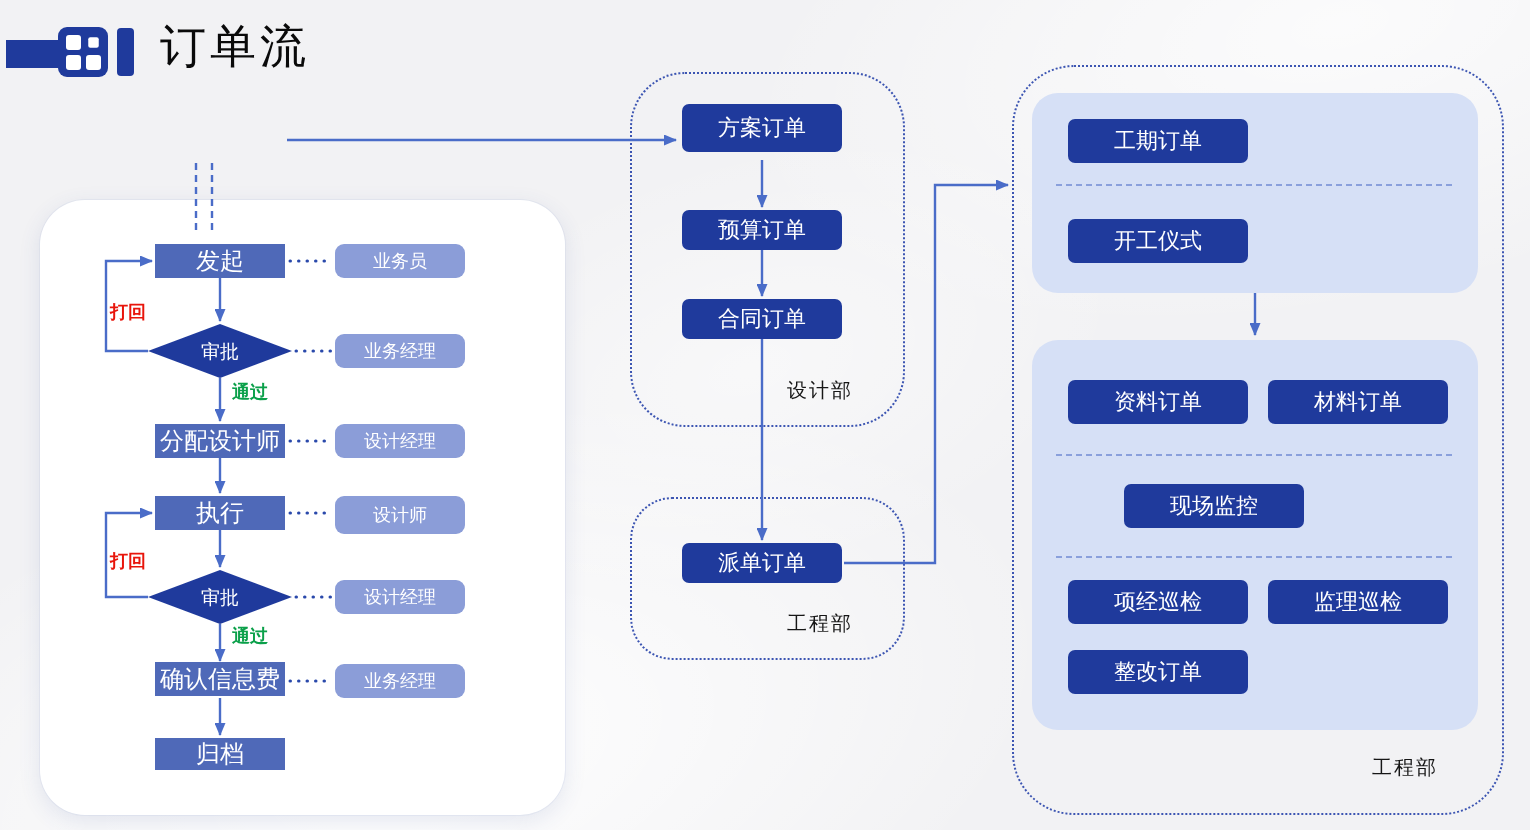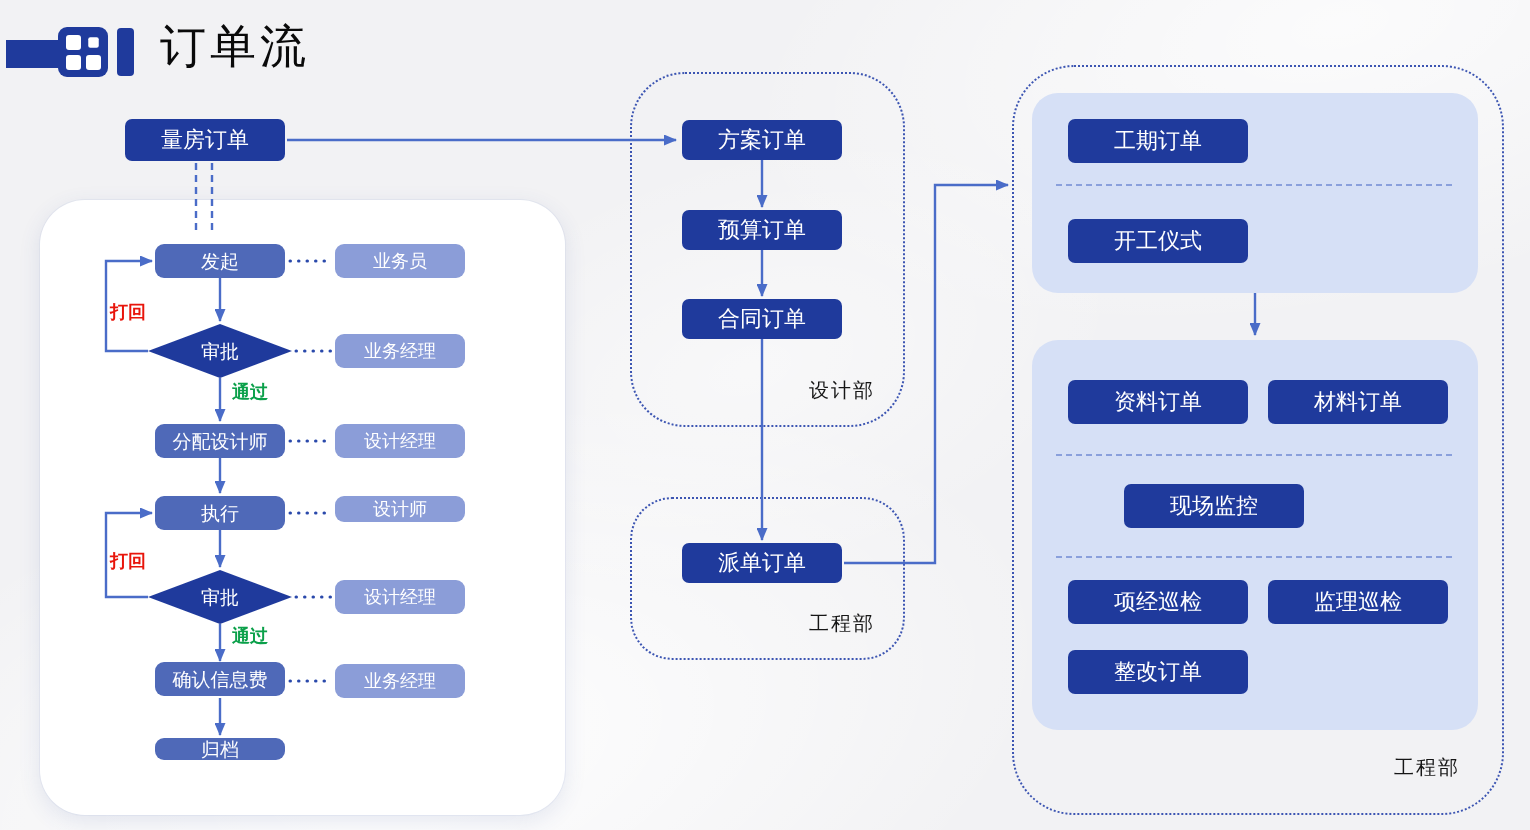--- a/index.html
+++ b/index.html
@@ -6,33 +6,33 @@
   html,body{width:1530px;height:830px;overflow:hidden}
   body{font-family:"Liberation Sans","DejaVu Sans",sans-serif;background:#f2f2f4;position:relative}
   .stage{position:absolute;inset:0;width:1530px;height:830px;overflow:hidden}
   .wave{position:absolute;background:radial-gradient(ellipse at center,rgba(255,255,255,.95) 0%,rgba(255,255,255,0) 62%);pointer-events:none}
   .w1{left:-340px;top:380px;width:1500px;height:760px;transform:rotate(-14deg)}
   .w2{left:640px;top:-300px;width:1400px;height:650px;transform:rotate(-12deg);opacity:.75}
   .w3{left:300px;top:120px;width:900px;height:500px;transform:rotate(-18deg);opacity:.5}
 
   .node{position:absolute;display:flex;align-items:center;justify-content:center;color:#fff;line-height:1;white-space:nowrap}
   .dark{background:var(--c-primary,#1f3a9c);border-radius:7px;font-size:22px}
-  .step{background:var(--c-step,#4f69b8);border-radius:9px;font-size:19px}
+  .step{background:var(--c-step,#4f69b8);border-radius:0;font-size:24px}
   .role{background:var(--c-role,#8b9dd8);border-radius:9px;font-size:18px}
   .diamond{background:var(--c-primary,#1f3a9c);clip-path:polygon(50% 0,100% 50%,50% 100%,0 50%);font-size:19px;border-radius:0}
 
   .card{position:absolute;background:#fff;border-radius:45px;box-shadow:0 6px 22px rgba(60,80,160,.12),0 0 0 1px rgba(120,140,200,.08)}
   .dotted-box{position:absolute;border:2.5px dotted #3c55b2;border-radius:55px}
   .panel{position:absolute;background:var(--c-panel,#d6e0f6);border-radius:26px}
   .divider{position:absolute;border-top:2px dashed #8aa0dc;height:0}
 
   .flow-label{position:absolute;font-size:18px;font-weight:700;z-index:6}
   .reject{color:var(--c-reject,#e8150b)}
   .pass{color:var(--c-pass,#0ba04a)}
-  .dept-label{position:absolute;font-size:20px;color:#161616;width:110px;text-align:right;letter-spacing:2px}
+  .dept-label{position:absolute;font-size:20px;color:#161616;width:110px;text-align:center;letter-spacing:2px}
 
   h1.title{position:absolute;left:160px;top:16px;font-size:46px;font-weight:400;color:#0a0a0a;
            font-family:"Liberation Serif","DejaVu Serif",serif;letter-spacing:4px}
   .bar-h{position:absolute;left:6px;top:40px;width:54px;height:28px;background:var(--c-primary,#1f3a9c)}
   .icon-grid{position:absolute;left:58px;top:27px;width:50px;height:50px;background:var(--c-primary,#1f3a9c);
              border-radius:9px;display:grid;grid-template-columns:15px 15px;grid-template-rows:15px 15px;
              gap:5px;align-content:center;justify-content:center}
   .icon-grid i{background:#fff;border-radius:3px;display:block}
   .icon-grid i:nth-child(2){transform:scale(.7)}
   .bar-v{position:absolute;left:117px;top:28px;width:17px;height:48px;background:var(--c-primary,#1f3a9c);border-radius:4px}
@@ -51,51 +51,50 @@
   <span class="bar-h"></span>
   <span class="icon-grid">
       <i></i>
       <i></i>
       <i></i>
       <i></i>
     </span>
   <span class="bar-v"></span>
   <h1 class="title">订单流</h1>
 
-  <div class="node dark" style="left:125px;top:119px;width:160px;height:42px">量房订单</div>
 
   <div class="card" style="left:40px;top:200px;width:525px;height:615px"></div>
 
   <div class="node step" style="left:155px;top:244px;width:130px;height:34px">发起</div>
   <div class="node role" style="left:335px;top:244px;width:130px;height:34px">业务员</div>
 
   <div class="node diamond" style="left:148px;top:324px;width:144px;height:54px">审批</div>
   <div class="node role" style="left:335px;top:334px;width:130px;height:34px">业务经理</div>
 
   <div class="node step" style="left:155px;top:424px;width:130px;height:34px">分配设计师</div>
   <div class="node role" style="left:335px;top:424px;width:130px;height:34px">设计经理</div>
 
   <div class="node step" style="left:155px;top:496px;width:130px;height:34px">执行</div>
-  <div class="node role" style="left:335px;top:496px;width:130px;height:26px">设计师</div>
+  <div class="node role" style="left:335px;top:496px;width:130px;height:38px">设计师</div>
 
   <div class="node diamond" style="left:148px;top:570px;width:144px;height:54px">审批</div>
   <div class="node role" style="left:335px;top:580px;width:130px;height:34px">设计经理</div>
 
   <div class="node step" style="left:155px;top:662px;width:130px;height:34px">确认信息费</div>
   <div class="node role" style="left:335px;top:664px;width:130px;height:34px">业务经理</div>
 
-  <div class="node step" style="left:155px;top:738px;width:130px;height:22px">归档</div>
+  <div class="node step" style="left:155px;top:738px;width:130px;height:32px">归档</div>
 
   <span class="flow-label reject" style="left:110px;top:300px">打回</span>
   <span class="flow-label pass" style="left:232px;top:380px">通过</span>
   <span class="flow-label reject" style="left:110px;top:549px">打回</span>
   <span class="flow-label pass" style="left:232px;top:624px">通过</span>
 
   <div class="dotted-box" style="left:630px;top:72px;width:275px;height:355px"></div>
-  <div class="node dark" style="left:682px;top:120px;width:160px;height:40px">方案订单</div>
+  <div class="node dark" style="left:682px;top:104px;width:160px;height:48px">方案订单</div>
   <div class="node dark" style="left:682px;top:210px;width:160px;height:40px">预算订单</div>
   <div class="node dark" style="left:682px;top:299px;width:160px;height:40px">合同订单</div>
   <div class="dept-label" style="left:765px;top:377px">设计部</div>
 
   <div class="dotted-box" style="left:630px;top:497px;width:275px;height:163px;border-radius:42px"></div>
   <div class="node dark" style="left:682px;top:543px;width:160px;height:40px">派单订单</div>
   <div class="dept-label" style="left:765px;top:610px">工程部</div>
 
   <div class="dotted-box" style="left:1012px;top:65px;width:492px;height:750px;border-radius:62px"></div>
 

